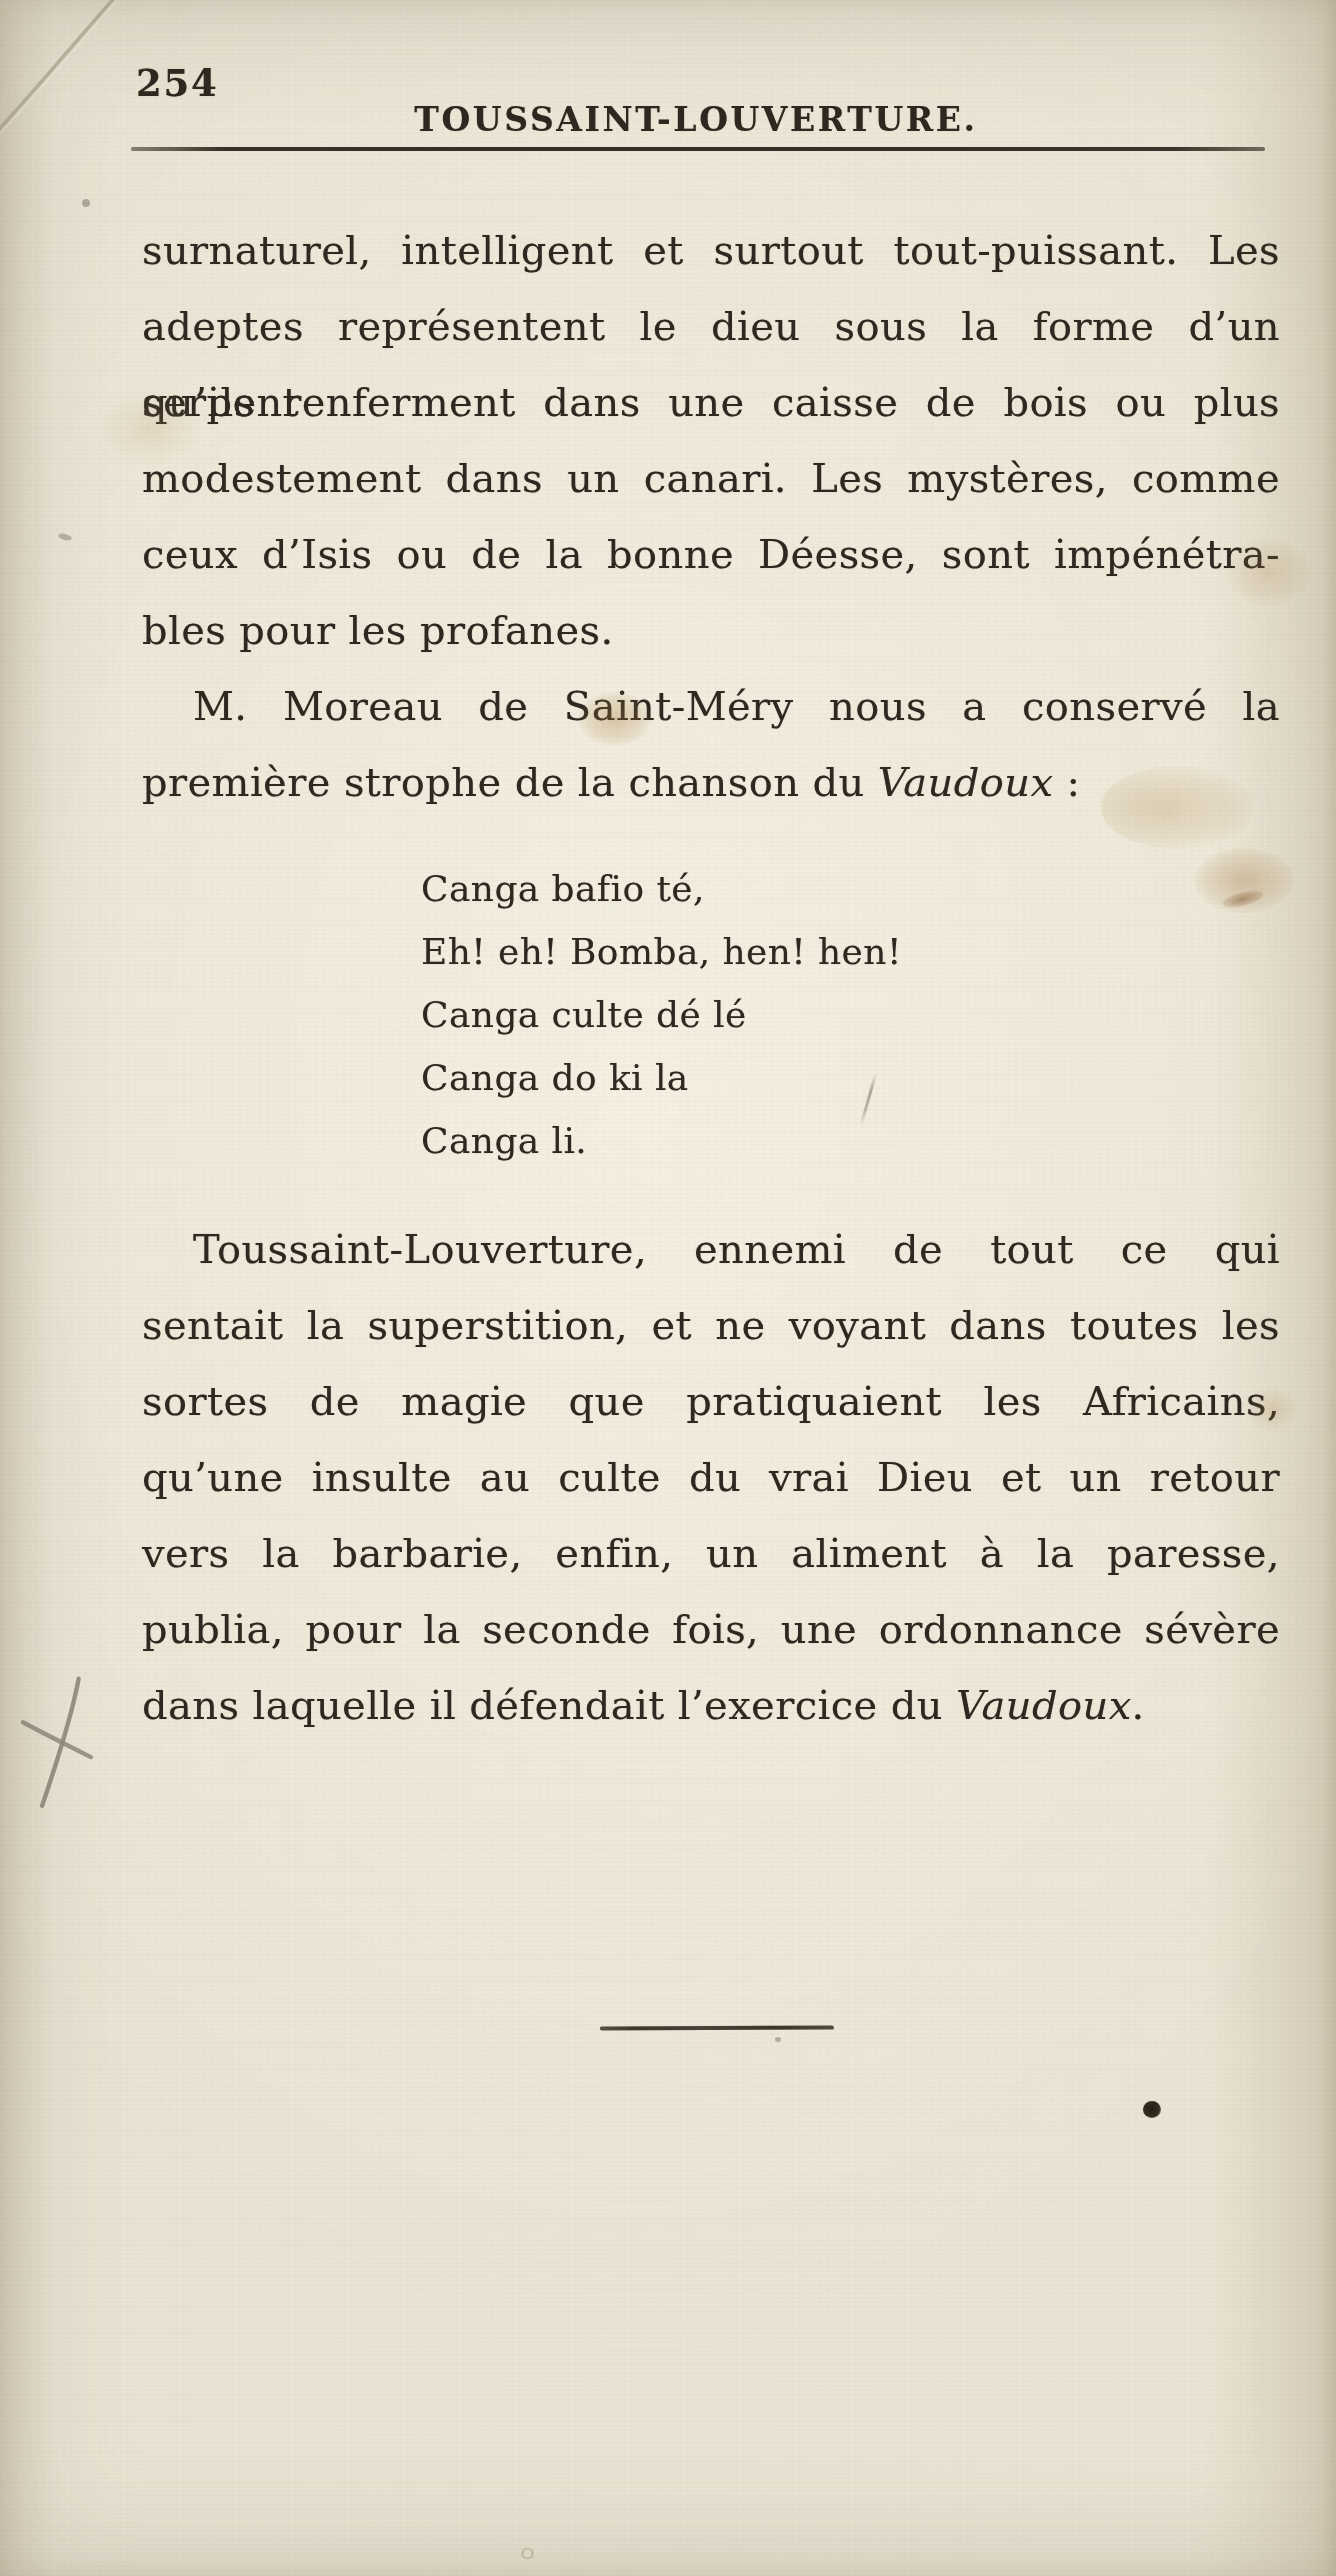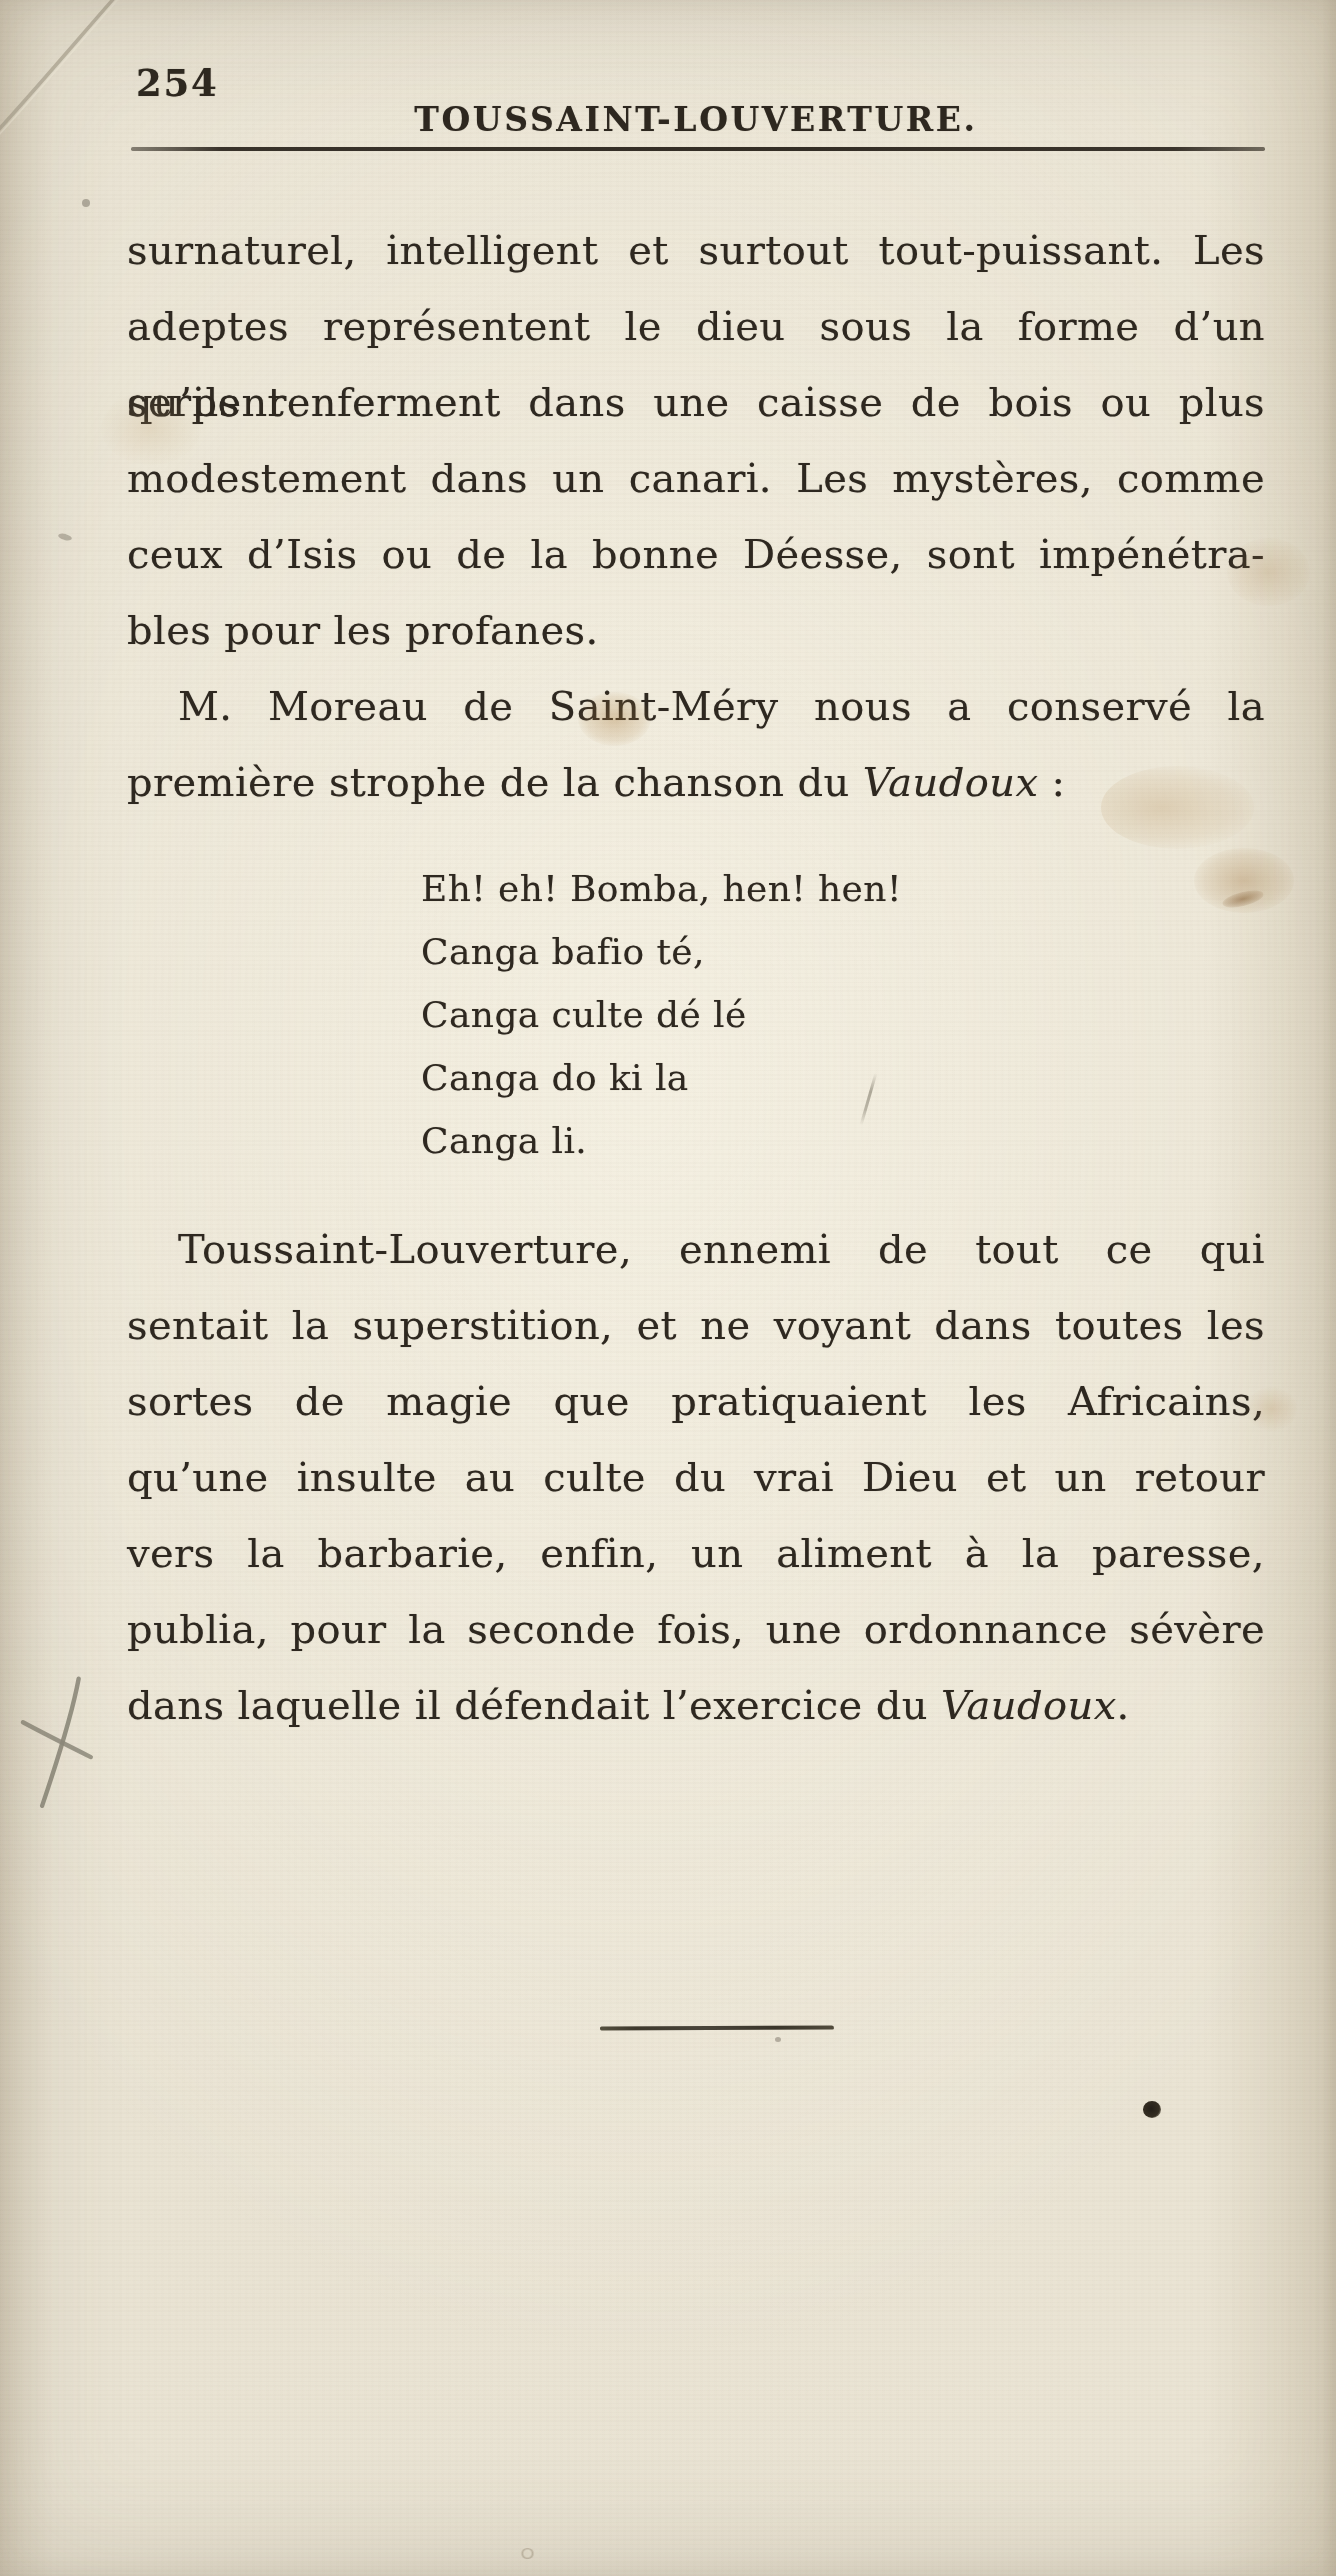--- a/index.html
+++ b/index.html
@@ -31,21 +31,21 @@
     position:absolute; left:127px; top:72px; width:1138px;
     text-align:center; font-size:33px; font-weight:bold; letter-spacing:2.6px;
     text-shadow:0 0 0.9px rgba(46,40,32,.4);
     margin-top:28px;
   }
   .header-rule {
     position:absolute; left:131px; top:147px; width:1134px; height:3.5px;
     background:linear-gradient(90deg, rgba(50,44,34,.55), #38322a 8%, #332d25 60%, #3a342c 92%, rgba(50,44,34,.65));
     border-radius:1.7px;
   }
-  .col { position:absolute; left:127px; width:1138px; }
+  .col { position:absolute; left:142px; width:1138px; }
   .line {
     height:76px; line-height:76px; font-size:40px; letter-spacing:0.4px;
     text-shadow:0 0 0.9px rgba(46,40,32,.38);
   }
   .j { text-align:justify; text-align-last:justify; }
   .ind { text-indent:51px; }
   .it { font-style:italic; }
   .verse { position:absolute; left:421px; top:857px; }
   .vline {
     height:63px; line-height:63px; font-size:36px; letter-spacing:0.4px;
@@ -108,22 +108,22 @@
   <div class="line j">adeptes représentent le dieu sous la forme d’un serpent</div>
   <div class="line j">qu’ils renferment dans une caisse de bois ou plus</div>
   <div class="line j">modestement dans un canari. Les mystères, comme</div>
   <div class="line j">ceux d’Isis ou de la bonne Déesse, sont impénétra-</div>
   <div class="line">bles pour les profanes.</div>
   <div class="line j ind">M. Moreau de Saint-Méry nous a conservé la</div>
   <div class="line"><span>première strophe de la chanson du </span><span class="it">Vaudoux</span><span> :</span></div>
 </div>
 
 <div class="verse">
+  <div class="vline">Canga bafio té,</div>
   <div class="vline">Eh! eh! Bomba, hen! hen!</div>
-  <div class="vline">Canga bafio té,</div>
   <div class="vline">Canga culte dé lé</div>
   <div class="vline">Canga do ki la</div>
   <div class="vline">Canga li.</div>
 </div>
 
 <div class="col" style="top:1211px;">
   <div class="line j ind">Toussaint-Louverture, ennemi de tout ce qui</div>
   <div class="line j">sentait la superstition, et ne voyant dans toutes les</div>
   <div class="line j">sortes de magie que pratiquaient les Africains,</div>
   <div class="line j">qu’une insulte au culte du vrai Dieu et un retour</div>

